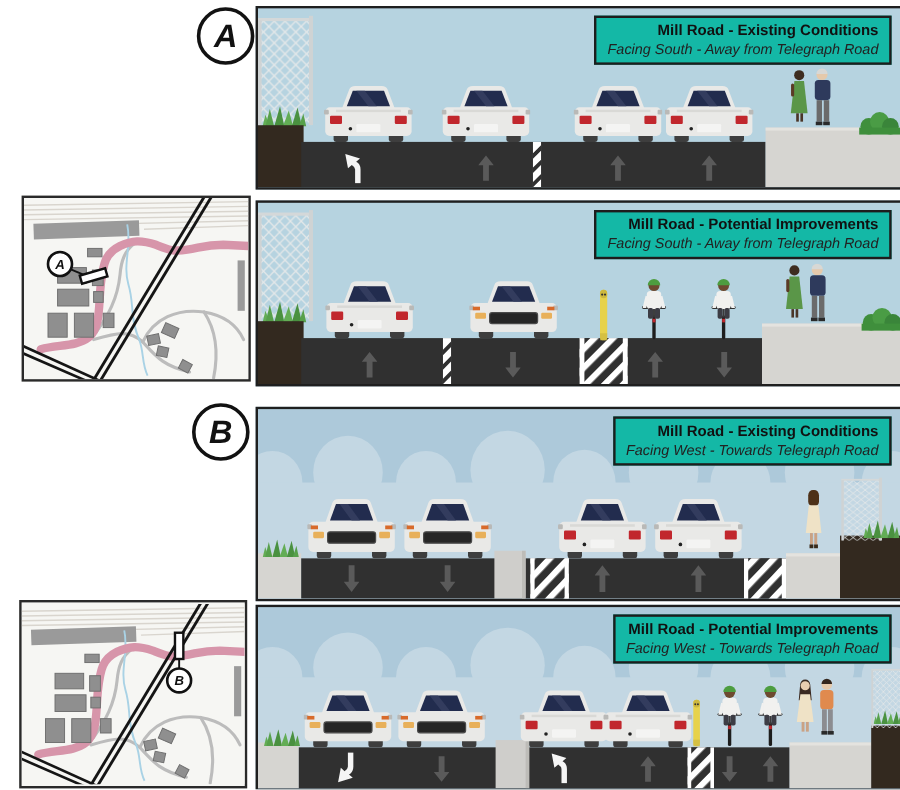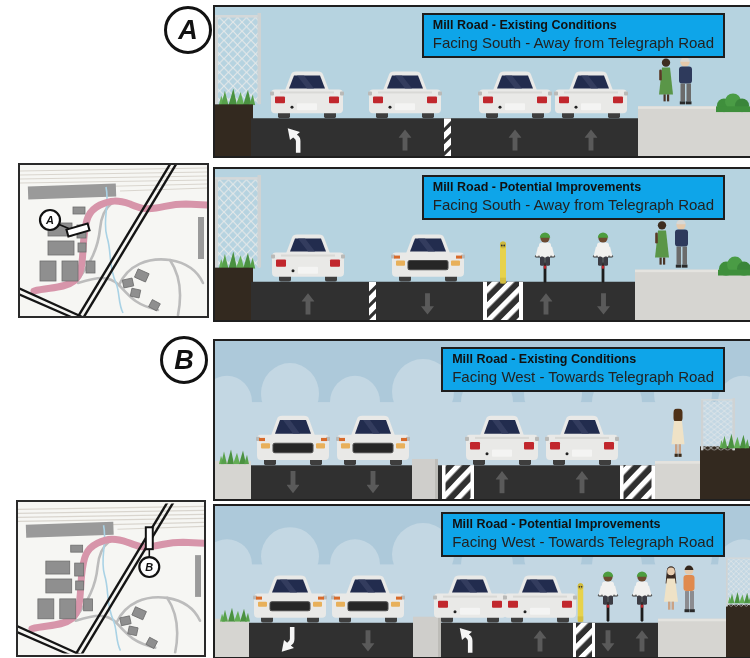--- a/index.html
+++ b/index.html
@@ -1,22 +1,22 @@
 <!DOCTYPE html>
 <html><head>
 <meta charset="utf-8">
 <style>
   html,body{margin:0;padding:0;background:#ffffff;font-family:"Liberation Sans",sans-serif;}
   #canvas{position:relative;width:750px;height:658px;background:#ffffff;overflow:hidden;}
   .panel{position:absolute;border:2px solid #1f1f1f;overflow:hidden;background:#b6d3e0;}
   .scene{position:absolute;left:0;top:0;width:100%;height:100%;display:block;}
-  .titlebox{position:absolute;top:6px;right:25px;background:#0ea5e9;border:2px solid #1d1d1d;
-            padding:3px 9px 4px 9px;text-align:left;z-index:5;}
+  .titlebox{position:absolute;top:6px;right:7px;background:#14b8a6;border:2px solid #1d1d1d;
+            padding:3px 9px 4px 9px;text-align:right;z-index:5;}
   .tb-title{font-weight:bold;font-size:12.5px;color:#111;white-space:nowrap;line-height:1.25;}
-  .tb-sub{font-size:15px;color:#222;white-space:nowrap;line-height:1.2;}
+  .tb-sub{font-style:italic;font-size:12px;color:#222;white-space:nowrap;line-height:1.2;}
   .badge{position:absolute;width:42px;height:42px;border:3.5px solid #121212;border-radius:50%;
          background:#ffffff;display:flex;align-items:center;justify-content:center;
          font-weight:bold;font-style:italic;font-size:27px;color:#111;z-index:6;}
   .map{position:absolute;border:2.5px solid #2a2a2a;background:#f6f6f3;overflow:hidden;}
   .map svg{display:block;width:100%;height:100%;}
   #panel-a-existing{left:213px;top:5px;width:535px;height:149px;}
   #panel-a-improve {left:213px;top:167px;width:535px;height:151px;}
   #panel-b-existing{left:213px;top:339px;width:535px;height:158px;}
   #panel-b-improve {left:213px;top:504px;width:535px;height:151px;}
   #map-a{left:18px;top:163px;width:187px;height:151px;}

